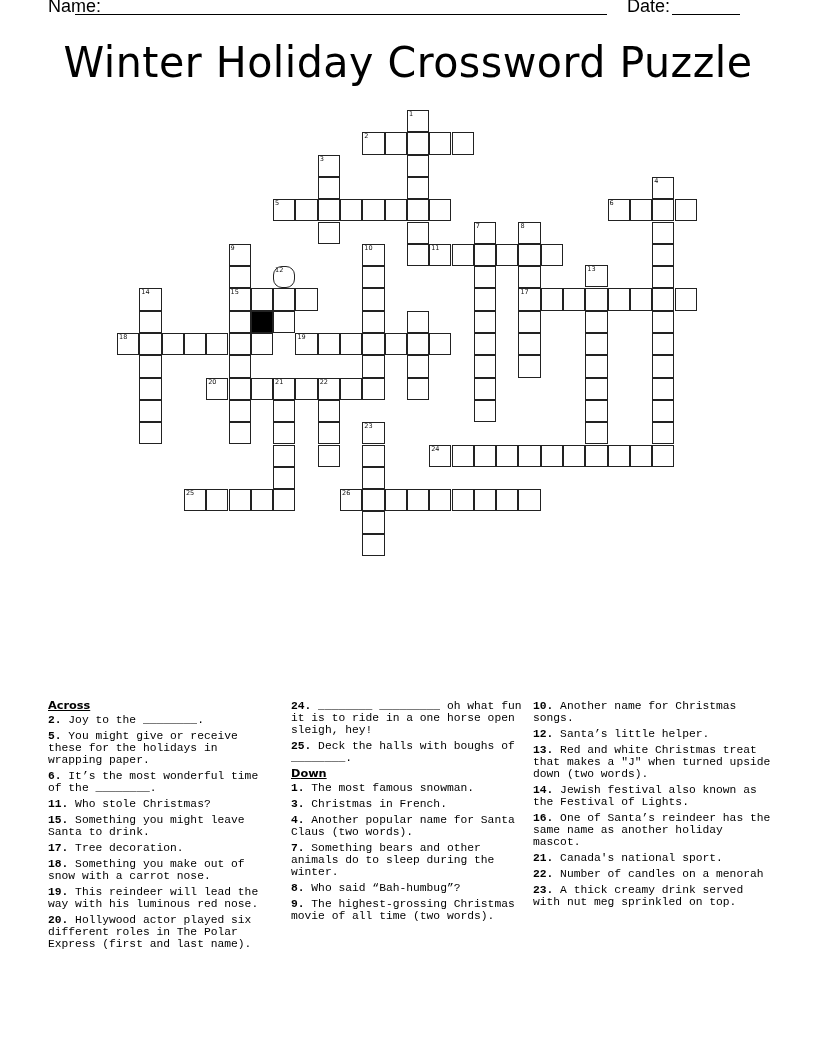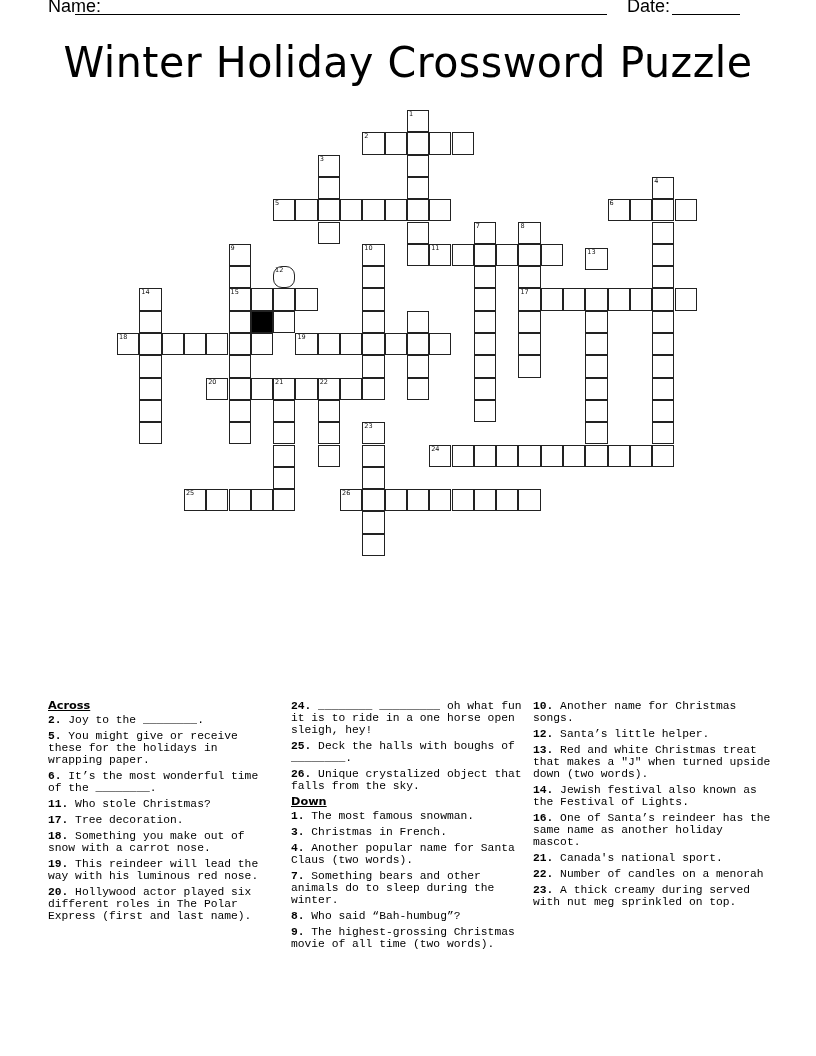--- a/index.html
+++ b/index.html
@@ -130,21 +130,21 @@
       <span class="num">11</span>
     </div>
     <div class="cell" style="left: 334.5px; top: 133.8px;"></div>
     <div class="cell" style="left: 379.1px; top: 133.8px;"></div>
     <div class="cell" style="left: 423.7px; top: 133.8px;"></div>
     <div class="cell" style="left: 156.1px; top: 156.1px; border-radius: 9px;">
       <span class="num">12</span>
     </div>
     <div class="cell" style="left: 156.1px; top: 178.4px;"></div>
     <div class="cell" style="left: 156.1px; top: 200.7px;"></div>
-    <div class="cell" style="left: 468.3px; top: 138px;">
+    <div class="cell" style="left: 468.3px; top: 155px;">
       <span class="num">13</span>
     </div>
     <div class="cell" style="left: 468.3px; top: 178.4px;"></div>
     <div class="cell" style="left: 468.3px; top: 200.7px;"></div>
     <div class="cell" style="left: 468.3px; top: 223px;"></div>
     <div class="cell" style="left: 468.3px; top: 245.3px;"></div>
     <div class="cell" style="left: 468.3px; top: 267.6px;"></div>
     <div class="cell" style="left: 468.3px; top: 289.9px;"></div>
     <div class="cell" style="left: 468.3px; top: 312.2px;"></div>
     <div class="cell" style="left: 468.3px; top: 334.5px;"></div>
@@ -243,40 +243,40 @@
     <div class="cell black" style="left: 133.8px; top: 200.7px;"></div>
   </div>
 
 <div class="clues">
   <div class="col" id="col1" style="left:48px; width:225px;">
       <div class="heading">Across</div>
       <div class="clue"><b>2.</b><span> Joy to the ________.</span></div>
       <div class="clue"><b>5.</b><span> You might give or receive these for the holidays in wrapping paper.</span></div>
       <div class="clue"><b>6.</b><span> It’s the most wonderful time of the ________.</span></div>
       <div class="clue"><b>11.</b><span> Who stole Christmas?</span></div>
+      <div class="clue"><b>15.</b><span> Something you might leave Santa to drink.</span></div>
       <div class="clue"><b>17.</b><span> Tree decoration.</span></div>
       <div class="clue"><b>18.</b><span> Something you make out of snow with a carrot nose.</span></div>
       <div class="clue"><b>19.</b><span> This reindeer will lead the way with his luminous red nose.</span></div>
       <div class="clue"><b>20.</b><span> Hollywood actor played six different roles in The Polar Express (first and last name).</span></div>
     </div>
   <div class="col" id="col2" style="left:291px; width:235px;">
       <div class="clue"><b>24.</b><span> ________ _________ oh what fun it is to ride in a one horse open sleigh, hey!</span></div>
       <div class="clue"><b>25.</b><span> Deck the halls with boughs of ________.</span></div>
-      <div class="clue"><b>26.</b><span> Unique crystalized object that falls from the sky.</span></div>
       <div class="heading">Down</div>
       <div class="clue"><b>1.</b><span> The most famous snowman.</span></div>
       <div class="clue"><b>3.</b><span> Christmas in French.</span></div>
       <div class="clue"><b>4.</b><span> Another popular name for Santa Claus (two words).</span></div>
       <div class="clue"><b>7.</b><span> Something bears and other animals do to sleep during the winter.</span></div>
       <div class="clue"><b>8.</b><span> Who said “Bah-humbug”?</span></div>
       <div class="clue"><b>9.</b><span> The highest-grossing Christmas movie of all time (two words).</span></div>
     </div>
   <div class="col" id="col3" style="left:533px; width:240px;">
       <div class="clue"><b>10.</b><span> Another name for Christmas songs.</span></div>
       <div class="clue"><b>12.</b><span> Santa’s little helper.</span></div>
       <div class="clue"><b>13.</b><span> Red and white Christmas treat that makes a "J" when turned upside down (two words).</span></div>
       <div class="clue"><b>14.</b><span> Jewish festival also known as the Festival of Lights.</span></div>
       <div class="clue"><b>16.</b><span> One of Santa’s reindeer has the same name as another holiday mascot.</span></div>
       <div class="clue"><b>21.</b><span> Canada's national sport.</span></div>
       <div class="clue"><b>22.</b><span> Number of candles on a menorah</span></div>
-      <div class="clue"><b>23.</b><span> A thick creamy during served with nut meg sprinkled on top.</span></div>
+      <div class="clue"><b>23.</b><span> A thick creamy drink served with nut meg sprinkled on top.</span></div>
     </div>
 </div>
 
 </body></html>

